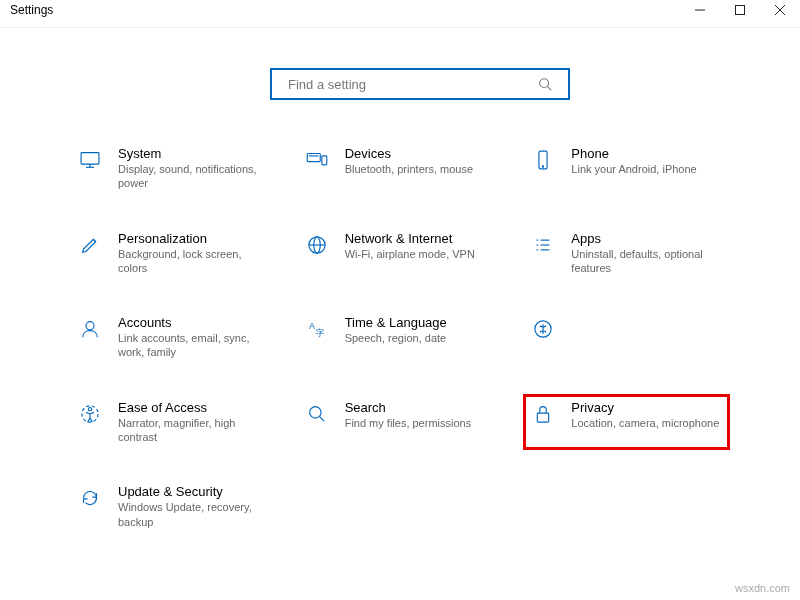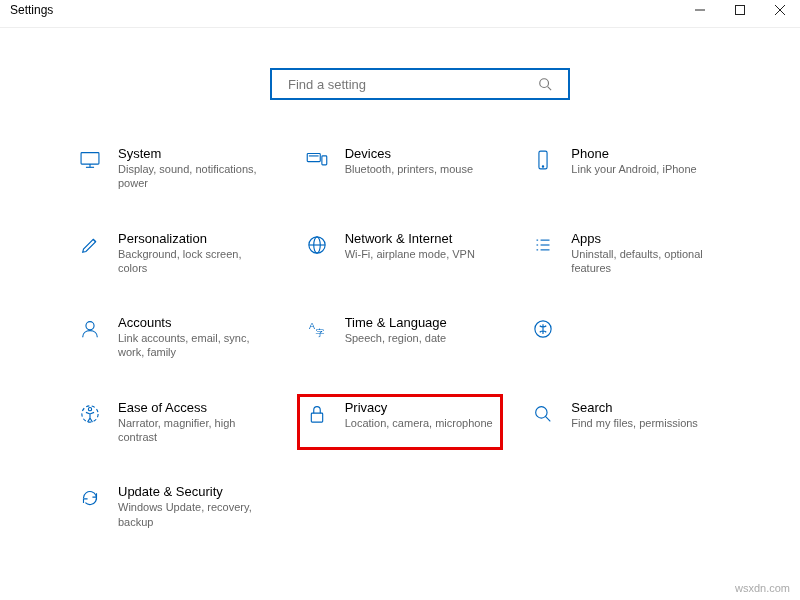--- a/index.html
+++ b/index.html
@@ -252,43 +252,43 @@
             <circle cx="16" cy="10" r="2"></circle>
             <path d="M11 14l5 2 5-2M16 16v5l-3 5M16 21l3 5"></path>
           </svg>
       </div>
       <div class="ttext">
         <span class="ttitle">Ease of Access</span>
         <span class="tdesc">Narrator, magnifier, high contrast</span>
       </div>
     </div>
 
+    <div class="tile">
+      <div class="ticon">
+        <svg viewBox="0 0 32 32">
+            <circle cx="14" cy="14" r="7"></circle>
+            <line x1="19" y1="19" x2="25" y2="25"></line>
+          </svg>
+      </div>
+      <div class="ttext">
+        <span class="ttitle">Search</span>
+        <span class="tdesc">Find my files, permissions</span>
+      </div>
+    </div>
+
     <div class="tile highlight">
       <div class="ticon">
         <svg viewBox="0 0 32 32">
             <rect x="9" y="15" width="14" height="11" rx="1"></rect>
             <path d="M12 15v-4a4 4 0 0 1 8 0v4"></path>
           </svg>
       </div>
       <div class="ttext">
         <span class="ttitle">Privacy</span>
         <span class="tdesc">Location, camera, microphone</span>
-      </div>
-    </div>
-
-    <div class="tile">
-      <div class="ticon">
-        <svg viewBox="0 0 32 32">
-            <circle cx="14" cy="14" r="7"></circle>
-            <line x1="19" y1="19" x2="25" y2="25"></line>
-          </svg>
-      </div>
-      <div class="ttext">
-        <span class="ttitle">Search</span>
-        <span class="tdesc">Find my files, permissions</span>
       </div>
     </div>
 
     <div class="tile">
       <div class="ticon">
         <svg viewBox="0 0 32 32">
             <path d="M8 16a8 8 0 1 1 2.3 5.7"></path>
             <polyline points="8 22 8 17 13 17"></polyline>
             <polyline points="24 10 24 15 19 15"></polyline>
           </svg>

